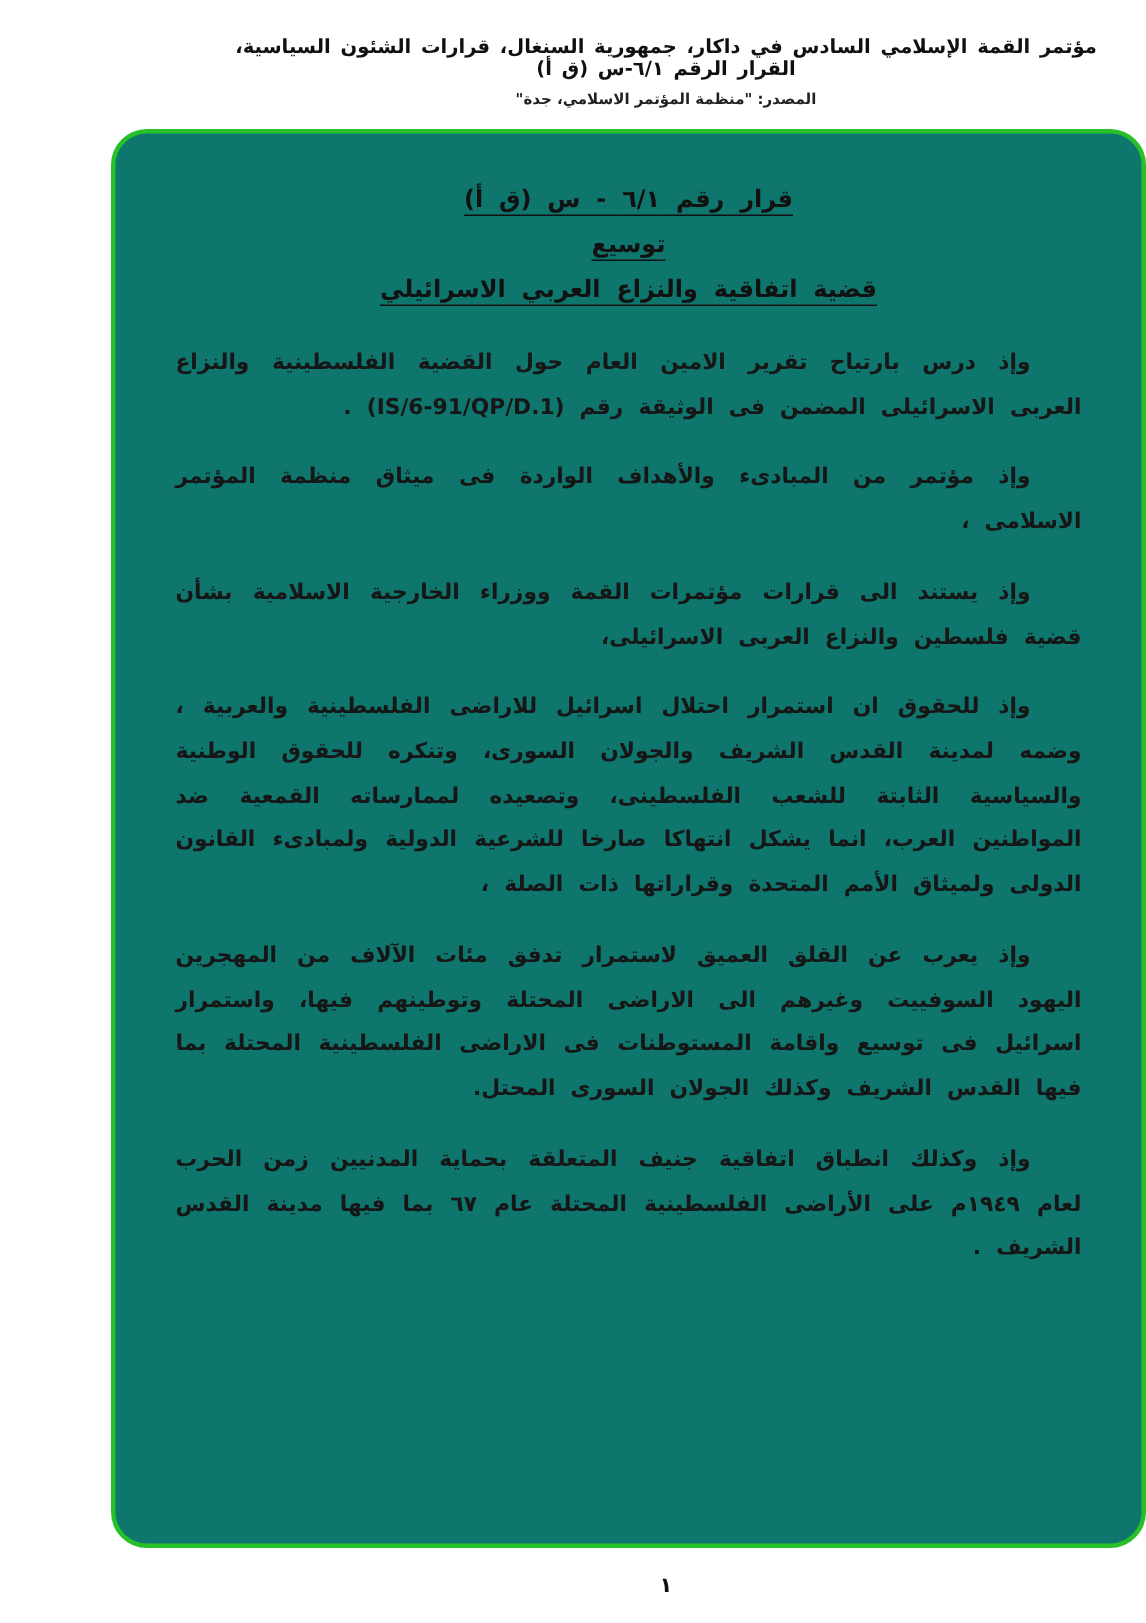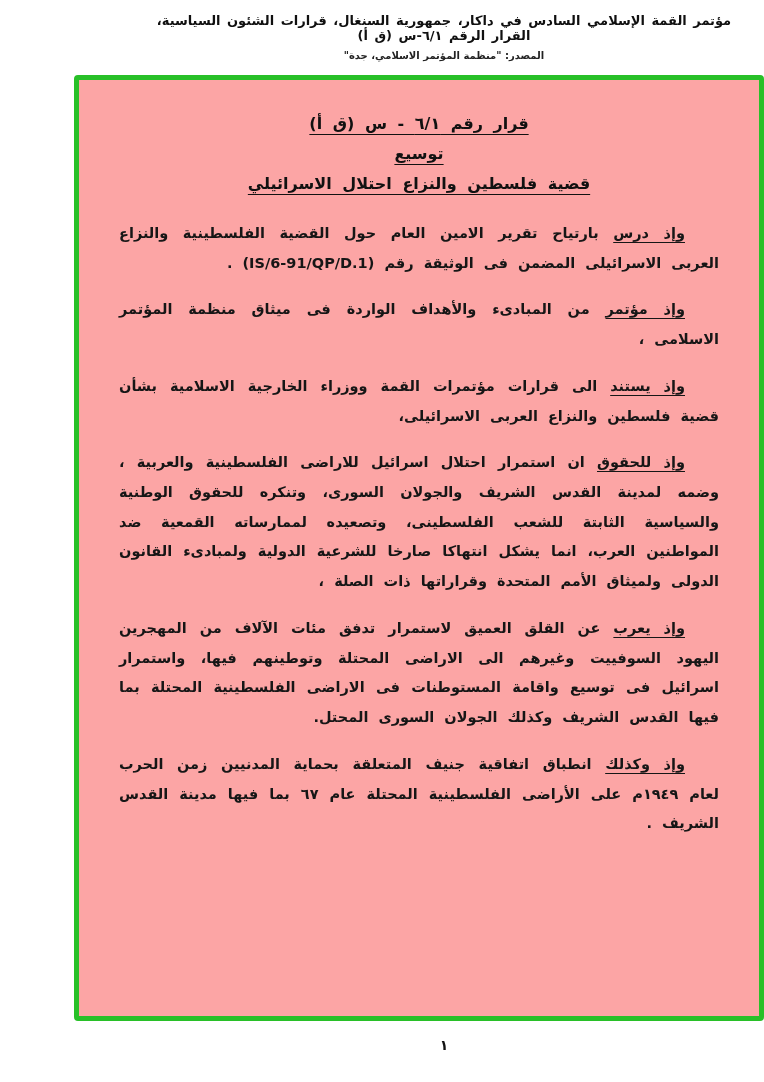--- a/index.html
+++ b/index.html
@@ -6,44 +6,44 @@
   html, body {
     width: 764px;
     background: #ffffff;
     font-family: "DejaVu Sans", sans-serif;
   }
   body {
     min-height: 1082px;
     direction: rtl;
     color: #141414;
   }
-  .page { width: 640px; min-height: 1082px; position: relative; padding-top: 13px; }
+  .page { width: 640px; min-height: 1082px; position: relative; padding-top: 24px; }
 
   
   .doc-header { text-align: center; padding: 0 20px; }
   .header-line1 {
     font-size: 13px;
     font-weight: bold;
     color: #101010;
     word-spacing: 2px;
   }
   .header-line2 {
     font-size: 10px;
     color: #222222;
     margin-top: 7px;
     font-weight: bold;
   }
 
   
   .frame {
     width: 690px;
     margin: 14px auto 0 auto;
-    border: 5px solid #a3a3a3;
-    border-radius: 4px;
-    background: #fca5a5;
+    border: 3px solid #a3a3a3;
+    border-radius: 24px;
+    background: #0f766e;
     min-height: 946px;
     padding: 34px 40px 26px 40px;
   }
 
   
   .title-block { text-align: center; margin-bottom: 26px; }
   .title-line {
     font-size: 16px;
     font-weight: bold;
     text-decoration: underline;
@@ -59,21 +59,20 @@
     font-size: 14.5px;
     line-height: 2.05;
     text-align: justify;
     color: #161616;
     margin-bottom: 17px;
     text-indent: 34px;
     word-spacing: 5px;
     font-weight: bold;
   }
   .para .lead {
-    text-decoration: underline;
     text-underline-offset: 4px;
   }
 
   
   .page-footer { text-align: center; padding: 14px 0 18px 0; }
   .page-number { font-size: 14px; font-weight: bold; color: #111111; }
 </style>
 </head>
 <body>
 
@@ -82,21 +81,21 @@
   <header class="doc-header">
     <div class="header-line1">مؤتمر القمة الإسلامي السادس في داكار، جمهورية السنغال، قرارات الشئون السياسية، القرار الرقم ٦/١-س (ق أ)</div>
     <div class="header-line2">المصدر: "منظمة المؤتمر الاسلامي، جدة"</div>
   </header>
 
   <div class="frame" style="border-color: rgb(40, 192, 40);">
 
     <div class="title-block">
       <div class="title-line">قرار رقم ٦/١ - س (ق أ)</div>
       <div class="title-line">توسيع</div>
-      <div class="title-line">قضية فلسطين والنزاع احتلال الاسرائيلي</div>
+      <div class="title-line">قضية اتفاقية والنزاع العربي الاسرائيلي</div>
     </div>
 
     <div class="paras">
         <p class="para"><span class="lead">وإذ درس</span> بارتياح تقرير الامين العام حول القضية الفلسطينية والنزاع العربى الاسرائيلى المضمن فى الوثيقة رقم (IS/6-91/QP/D.1) .</p>
         <p class="para"><span class="lead">وإذ مؤتمر</span> من المبادىء والأهداف الواردة فى ميثاق منظمة المؤتمر الاسلامى ،</p>
         <p class="para"><span class="lead">وإذ يستند</span> الى قرارات مؤتمرات القمة ووزراء الخارجية الاسلامية بشأن قضية فلسطين والنزاع العربى الاسرائيلى،</p>
         <p class="para"><span class="lead">وإذ للحقوق</span> ان استمرار احتلال اسرائيل للاراضى الفلسطينية والعربية ، وضمه لمدينة القدس الشريف والجولان السورى، وتنكره للحقوق الوطنية والسياسية الثابتة للشعب الفلسطينى، وتصعيده لممارساته القمعية ضد المواطنين العرب، انما يشكل انتهاكا صارخا للشرعية الدولية ولمبادىء القانون الدولى ولميثاق الأمم المتحدة وقراراتها ذات الصلة ،</p>
         <p class="para"><span class="lead">وإذ يعرب</span> عن القلق العميق لاستمرار تدفق مئات الآلاف من المهجرين اليهود السوفييت وغيرهم الى الاراضى المحتلة وتوطينهم فيها، واستمرار اسرائيل فى توسيع واقامة المستوطنات فى الاراضى الفلسطينية المحتلة بما فيها القدس الشريف وكذلك الجولان السورى المحتل.</p>
         <p class="para"><span class="lead">وإذ وكذلك</span> انطباق اتفاقية جنيف المتعلقة بحماية المدنيين زمن الحرب لعام ١٩٤٩م على الأراضى الفلسطينية المحتلة عام ٦٧ بما فيها مدينة القدس الشريف .</p>
       </div>

